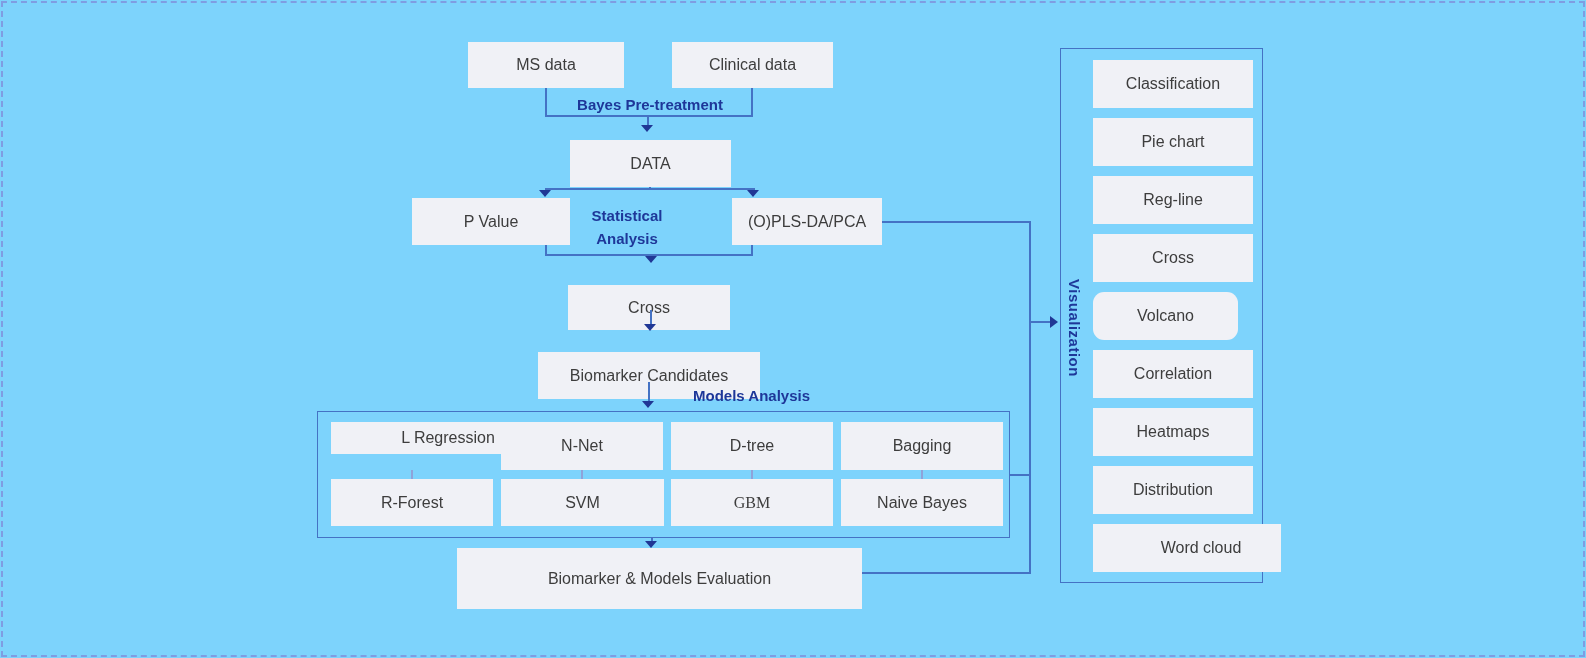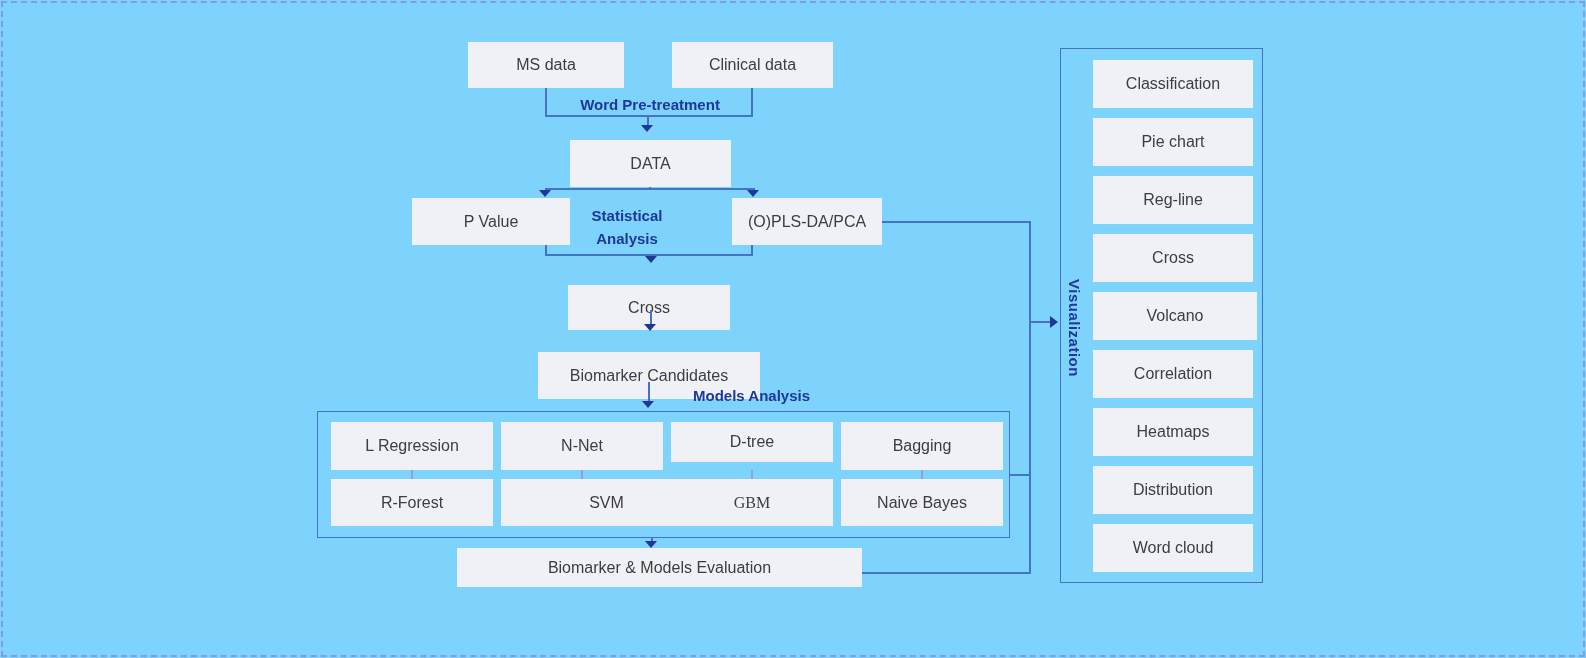--- a/index.html
+++ b/index.html
@@ -34,21 +34,21 @@
 
 <div class="canvas">
   <div class="sel-border"></div>
 
   <div class="node" style="left:468px;top:42px;width:156px;height:46px;">MS data</div>
   <div class="node" style="left:672px;top:42px;width:161px;height:46px;">Clinical data</div>
 
   <div class="line" style="left:545px;top:88px;width:2px;height:29px;"></div>
   <div class="line" style="left:751px;top:88px;width:2px;height:29px;"></div>
   <div class="line" style="left:545px;top:115px;width:208px;height:2px;"></div>
-  <div class="stage" style="left:540px;top:93px;width:220px;">Word Pre-treatment</div>
+  <div class="stage" style="left:540px;top:93px;width:220px;">Bayes Pre-treatment</div>
   <div class="line" style="left:647px;top:115px;width:2px;height:11px;"></div>
   <div class="ah-down" style="left:641px;top:125px;"></div>
 
   <div class="node" style="left:570px;top:140px;width:161px;height:47px;">DATA</div>
 
   <div class="line" style="left:649px;top:187px;width:2px;height:3px;"></div>
   <div class="line" style="left:545px;top:188px;width:210px;height:2px;"></div>
   <div class="ah-down" style="left:539px;top:190px;"></div>
   <div class="ah-down" style="left:747px;top:190px;"></div>
 
@@ -65,48 +65,48 @@
 
   <div class="line" style="left:650px;top:310px;width:2px;height:16px;"></div>
   <div class="ah-down" style="left:644px;top:324px;"></div>
   <div class="node" style="left:538px;top:352px;width:222px;height:47px;">Biomarker Candidates</div>
 
   <div class="line" style="left:648px;top:382px;width:2px;height:21px;"></div>
   <div class="ah-down" style="left:642px;top:401px;"></div>
   <div class="stage" style="left:670px;top:384px;width:140px;text-align:right;">Models Analysis</div>
 
   <div class="frame" style="left:317px;top:411px;width:693px;height:127px;"></div>
-  <div class="node" style="left:331px;top:422px;width:162px;height:48px;">L Regression</div>
+  <div class="node" style="left:331px;top:422px;width:162px;height:32px;padding-left:36px;">L Regression</div>
   <div class="node" style="left:501px;top:422px;width:162px;height:48px;">N-Net</div>
-  <div class="node" style="left:671px;top:422px;width:162px;height:40px;">D-tree</div>
+  <div class="node" style="left:671px;top:422px;width:162px;height:48px;">D-tree</div>
   <div class="node" style="left:841px;top:422px;width:162px;height:48px;">Bagging</div>
   <div class="tick" style="left:411px;top:470px;width:2px;height:9px;"></div>
   <div class="tick" style="left:581px;top:470px;width:2px;height:9px;"></div>
   <div class="tick" style="left:751px;top:470px;width:2px;height:9px;"></div>
   <div class="tick" style="left:921px;top:470px;width:2px;height:9px;"></div>
   <div class="node" style="left:331px;top:479px;width:162px;height:47px;">R-Forest</div>
-  <div class="node" style="left:501px;top:479px;width:163px;height:47px;padding-left:24px;">SVM</div>
+  <div class="node" style="left:501px;top:479px;width:163px;height:47px;">SVM</div>
   <div class="node" style="left:671px;top:479px;width:162px;height:47px;font-family:Liberation Serif, serif;">GBM</div>
   <div class="node" style="left:841px;top:479px;width:162px;height:47px;">Naive Bayes</div>
 
   <div class="line" style="left:651px;top:538px;width:2px;height:4px;"></div>
   <div class="ah-down" style="left:645px;top:541px;"></div>
-  <div class="node" style="left:457px;top:548px;width:405px;height:39px;">Biomarker &amp; Models Evaluation</div>
+  <div class="node" style="left:457px;top:548px;width:405px;height:61px;">Biomarker &amp; Models Evaluation</div>
 
   <div class="line" style="left:882px;top:221px;width:149px;height:2px;"></div>
   <div class="line" style="left:1010px;top:474px;width:21px;height:2px;"></div>
   <div class="line" style="left:862px;top:572px;width:169px;height:2px;"></div>
   <div class="line" style="left:1029px;top:221px;width:2px;height:353px;"></div>
   <div class="line" style="left:1031px;top:321px;width:19px;height:2px;"></div>
   <div class="ah-right" style="left:1050px;top:316px;"></div>
 
   <div class="frame" style="left:1060px;top:48px;width:203px;height:535px;"></div>
   <div class="viz-label" style="left:1062px;top:265px;width:24px;height:126px;">Visualization</div>
   <div class="node" style="left:1093px;top:60px;width:160px;height:48px;">Classification</div>
   <div class="node" style="left:1093px;top:118px;width:160px;height:48px;text-align:center;">Pie chart</div>
   <div class="node" style="left:1093px;top:176px;width:160px;height:48px;">Reg-line</div>
   <div class="node" style="left:1093px;top:234px;width:160px;height:48px;">Cross</div>
-  <div class="node" style="left:1093px;top:292px;width:164px;height:48px;">Volcano</div>
+  <div class="node" style="left:1093px;top:292px;width:145px;height:48px;border-radius:11px;">Volcano</div>
   <div class="node" style="left:1093px;top:350px;width:160px;height:48px;">Correlation</div>
   <div class="node" style="left:1093px;top:408px;width:160px;height:48px;">Heatmaps</div>
   <div class="node" style="left:1093px;top:466px;width:160px;height:48px;">Distribution</div>
-  <div class="node" style="left:1093px;top:524px;width:160px;height:48px;">Word cloud</div>
+  <div class="node" style="left:1093px;top:524px;width:160px;height:48px;padding-left:28px;">Word cloud</div>
 </div>
 
 </body></html>

